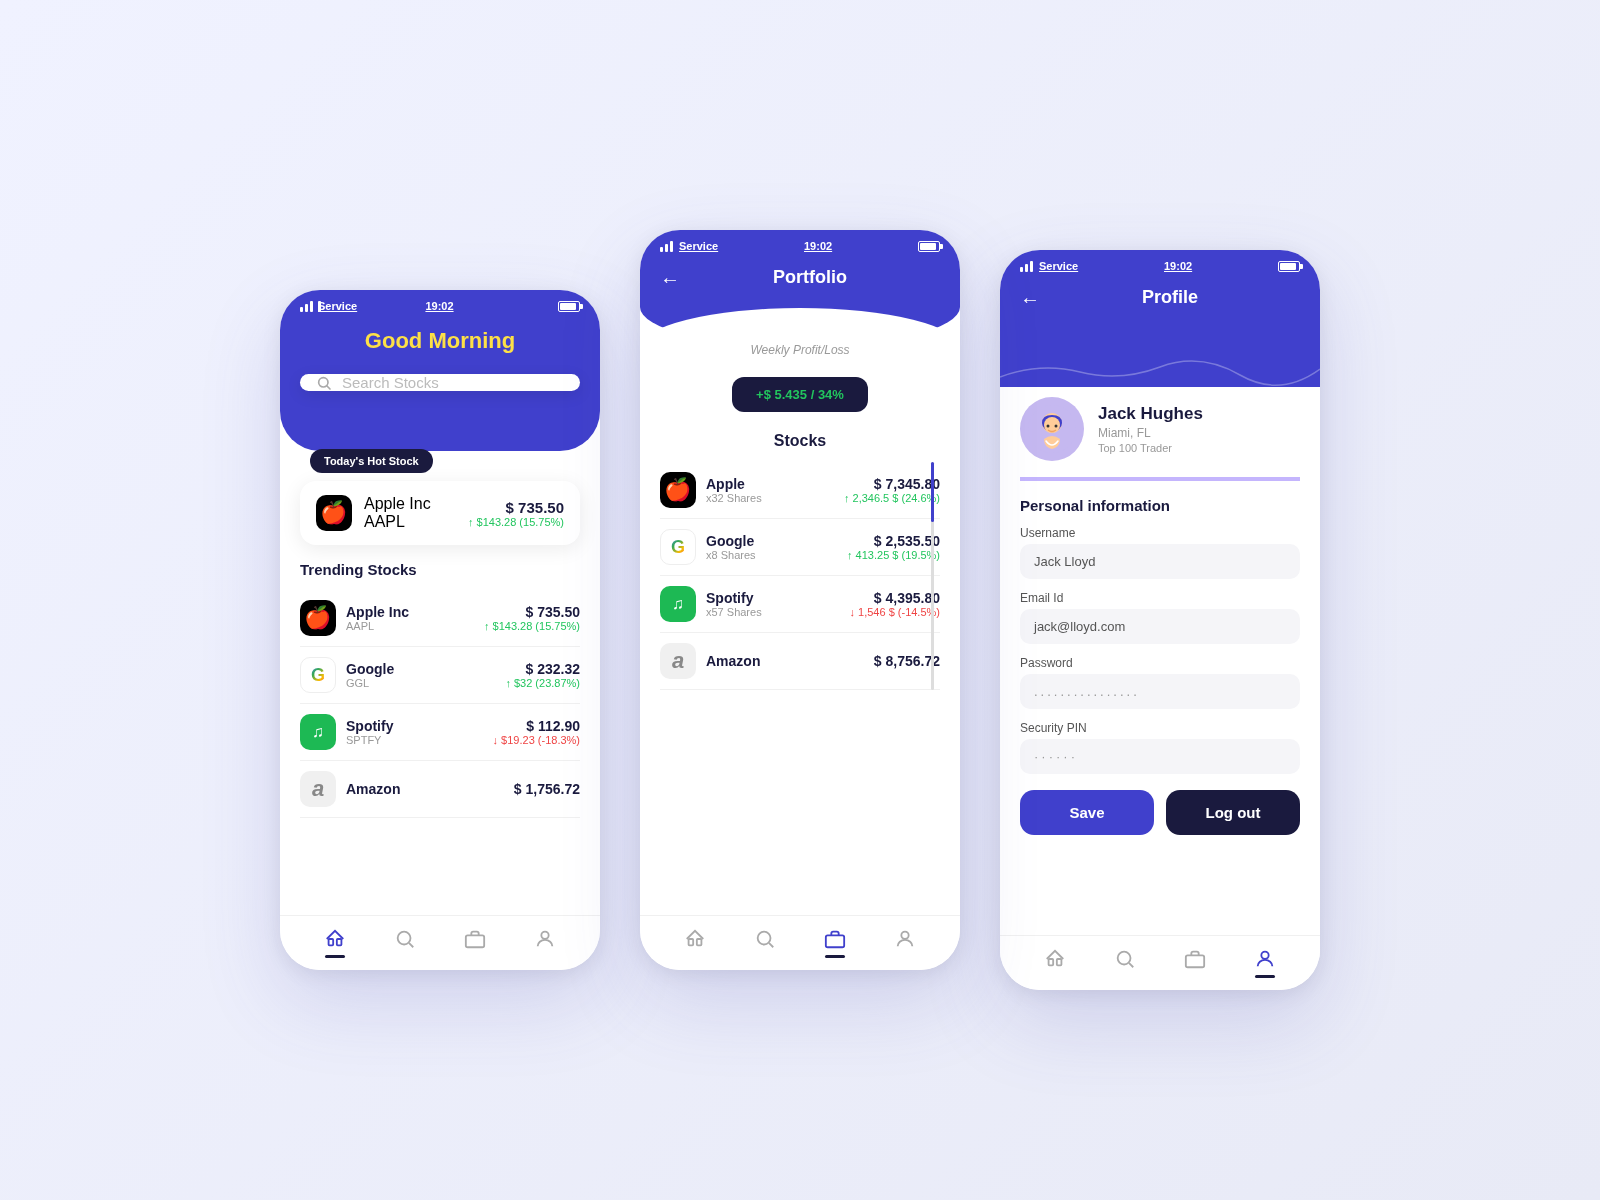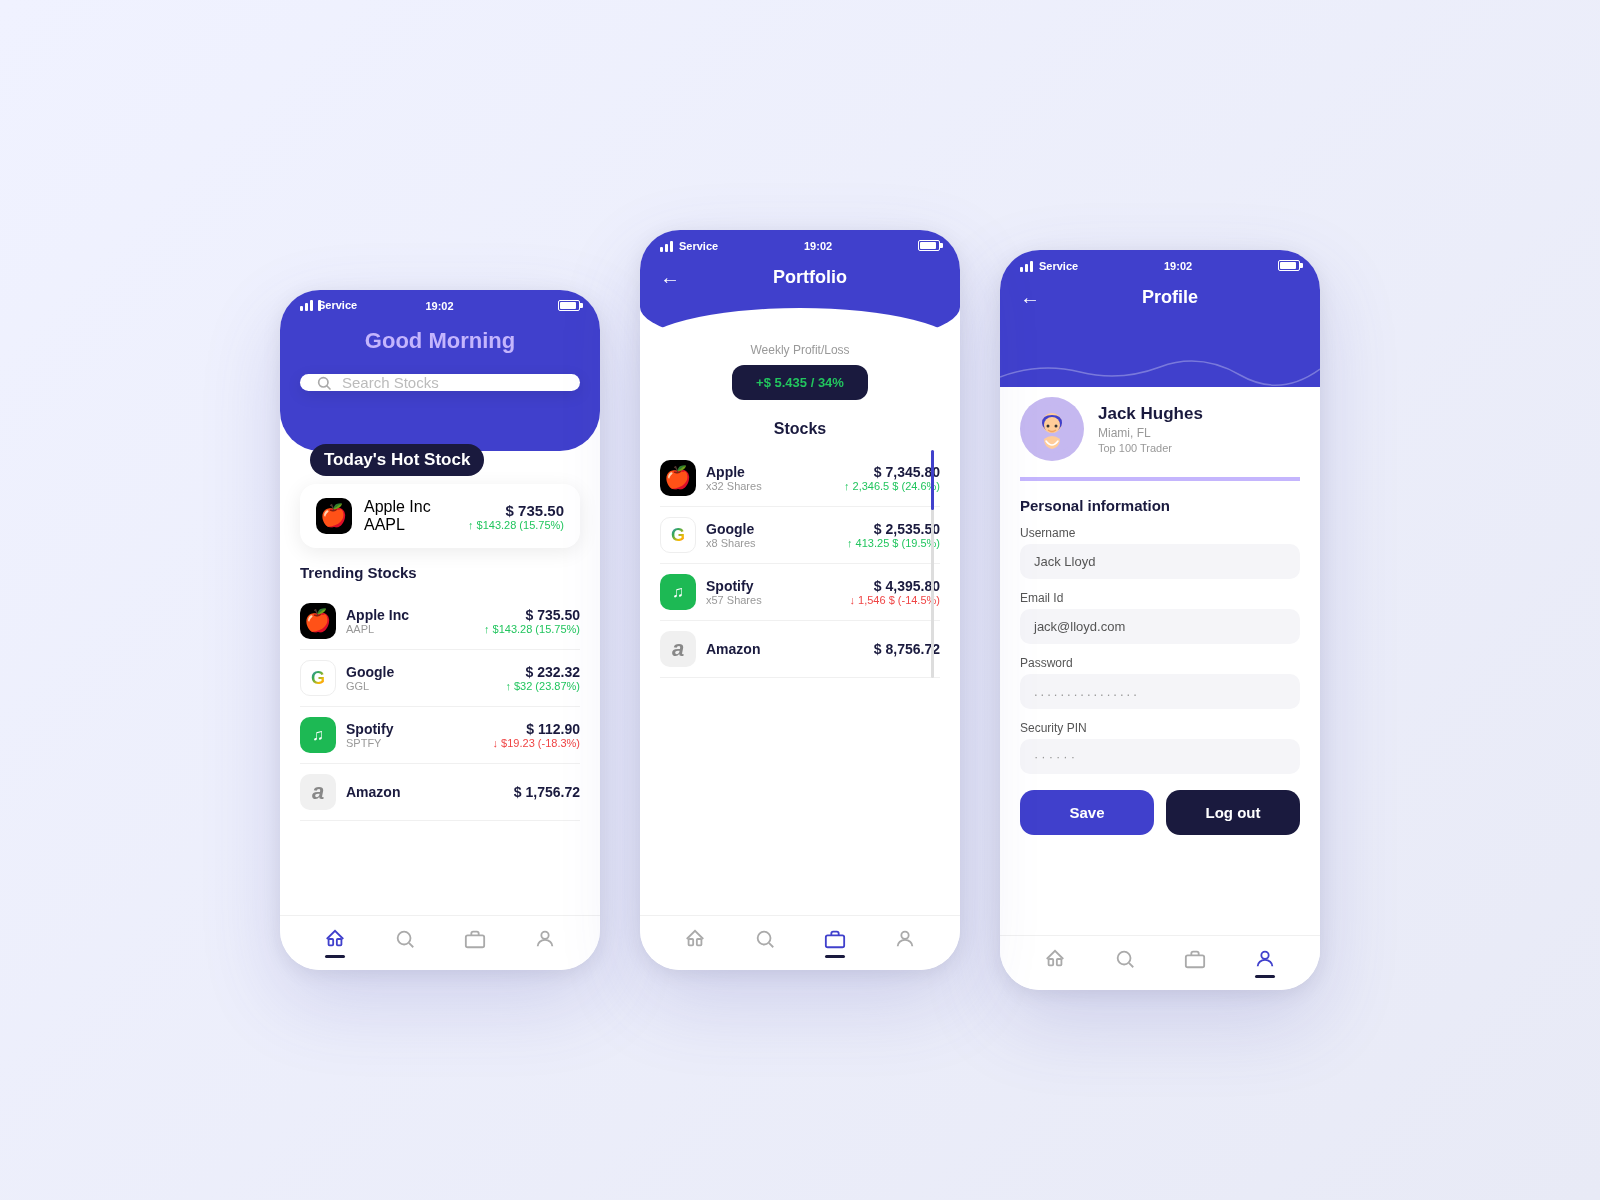--- a/index.html
+++ b/index.html
@@ -48,24 +48,25 @@
       width: 320px;
       height: 740px;
       margin-top: 40px;
       z-index: 1;
     }
 
     
     .status-bar {
       display: flex;
       justify-content: space-between;
-      align-items: flex-start;
+      align-items: flex-end;
       padding: 10px 20px 6px;
       font-size: 11px;
       font-weight: 600;
+      text-decoration: underline;
     }
     .status-bar.light { color: #fff; }
     .status-bar .signal { display: flex; align-items: flex-end; gap: 2px; }
     .status-bar .signal span {
       background: currentColor;
       width: 3px;
       border-radius: 1px;
       display: inline-block;
     }
     .status-bar .signal span:nth-child(1) { height: 5px; }
@@ -94,21 +95,21 @@
       border-radius: 1px;
     }
 
     
     .phone-1 .header-bg {
       background: #4040cc;
       border-radius: 0 0 40px 40px;
       padding-bottom: 60px;
     }
     .phone-1 .greeting {
-      color: #c4b5fd;
+      color: #fde047;
       font-size: 22px;
       font-weight: 700;
       text-align: center;
       padding: 10px 20px 20px;
     }
     .phone-1 .search-wrapper {
       margin: 0 20px;
       background: #fff;
       border-radius: 16px;
       padding: 0 16px;
@@ -118,21 +119,21 @@
       box-shadow: 0 4px 15px rgba(0,0,0,0.1);
     }
     .phone-1 .search-input-text {
       color: #bbb;
       font-size: 15px;
     }
 
     .phone-1 .hot-stock-badge {
       background: #1a1a3e;
       color: #fff;
-      font-size: 17px;
+      font-size: 11px;
       font-weight: 600;
       padding: 6px 14px;
       border-radius: 20px;
       display: inline-block;
       margin: -20px 0 0 30px;
       position: relative;
       z-index: 3;
     }
 
     .phone-1 .featured-card {
@@ -249,21 +250,21 @@
 
     .asset-value-section {
       text-align: center;
       padding: 10px 20px 20px;
       position: relative;
       z-index: 2;
     }
     .asset-label { color: rgba(255,255,255,0.75); font-size: 13px; margin-bottom: 4px; }
     .asset-amount { color: #fff; font-size: 34px; font-weight: 800; letter-spacing: -1px; }
 
-    .weekly-label { color: #999; font-size: 12px; text-align: center; margin-bottom: 8px; }
+    .weekly-label { color: #999; font-size: 12px; text-align: center; margin-bottom: 20px; font-style: italic; }
     .weekly-badge {
       background: #1a1a3e;
       color: #22c55e;
       font-size: 13px;
       font-weight: 700;
       padding: 10px 24px;
       border-radius: 12px;
       text-align: center;
       margin: 0 auto 20px;
       width: fit-content;

